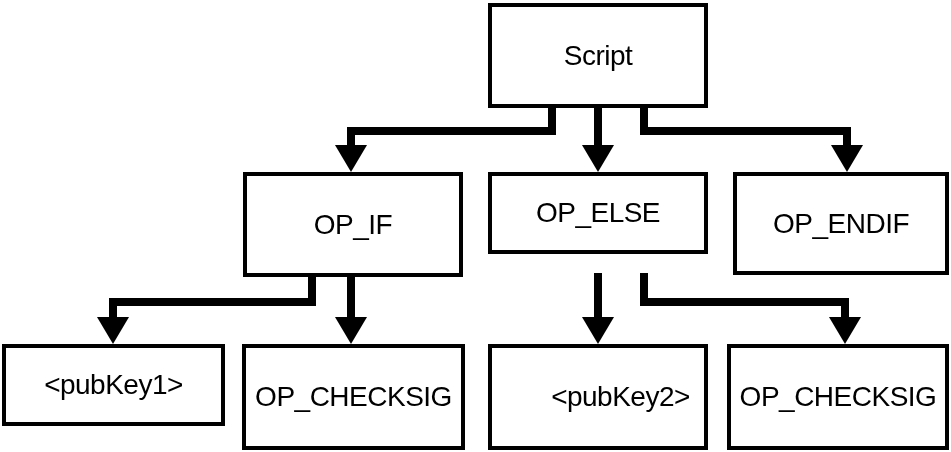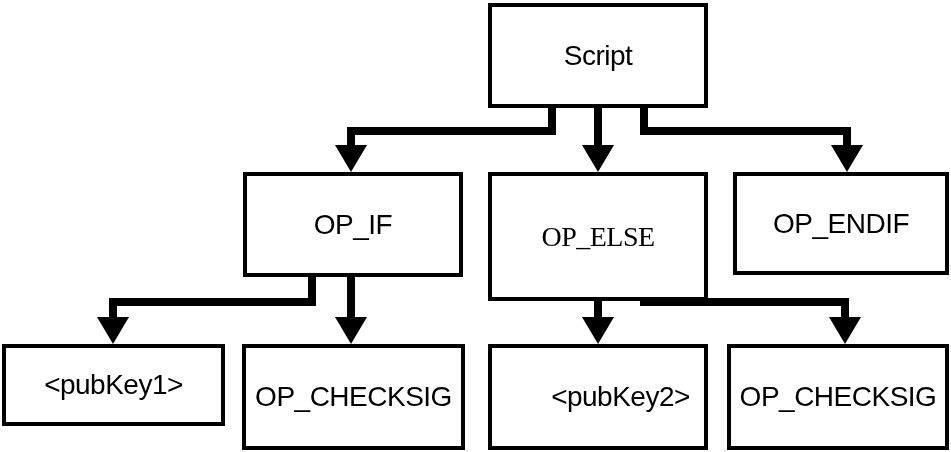--- a/index.html
+++ b/index.html
@@ -44,21 +44,21 @@
     width: 0;
     height: 0;
     border-left: 16px solid transparent;
     border-right: 16px solid transparent;
     border-top: 27px solid #000000;
   }
 
   
   #node-script        { left: 488px; top: 3px;   width: 220px; height: 105px; }
   #node-op-if         { left: 243px; top: 172px; width: 220px; height: 105px; }
-  #node-op-else       { left: 488px; top: 172px; width: 220px; height: 129px; font-family: Liberation Serif, serif; }
+  #node-op-else       { left: 488px; top: 172px; width: 220px; height: 82px; }
   #node-op-endif      { left: 733px; top: 172px; width: 216px; height: 103px; justify-content: center; }
   #node-pubkey1       { left: 2px;   top: 344px; width: 223px; height: 82px; }
   #node-checksig-left { left: 242px; top: 344px; width: 223px; height: 106px; }
   #node-pubkey2       { left: 488px; top: 344px; width: 220px; height: 106px; padding-left: 45px; }
   #node-checksig-right{ left: 727px; top: 344px; width: 222px; height: 106px; }
 </style>
 </head>
 <body>
 
 <div id="canvas">

